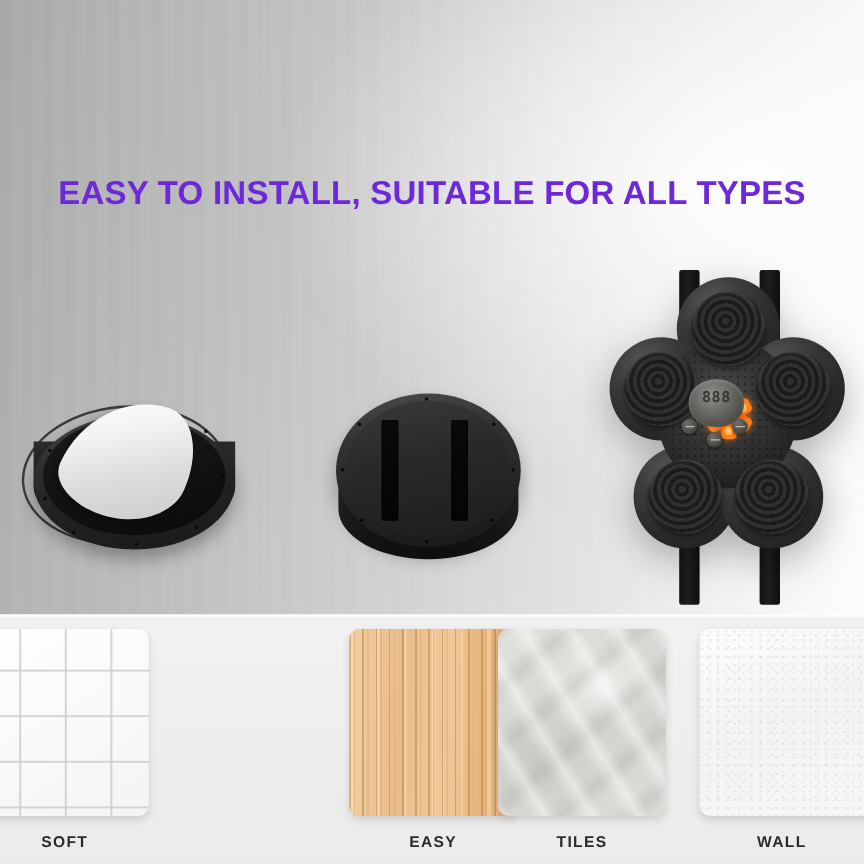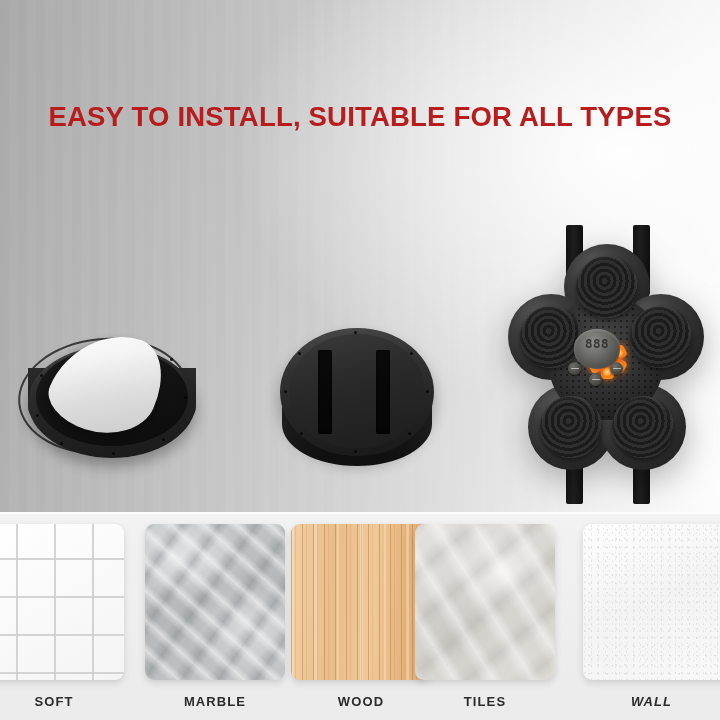--- a/index.html
+++ b/index.html
@@ -47,23 +47,24 @@
     top: 101px;
     width: 720px;
     text-align: center;
     z-index: 6;
   }
   #headline .l1 {
     display: block;
     font-size: 27.5px;
     font-weight: 700;
     letter-spacing: 0.2px;
-    color: #b91c1c;
+    color: #6d28d9;
     line-height: 1.18;
     white-space: nowrap;
+    margin-top: 44px;
   }
   #headline .l2 {
     display: block;
     font-size: 21px;
     font-weight: 500;
     letter-spacing: 0.3px;
     color: #262626;
     line-height: 1.2;
     margin-top: 7px;
   }
@@ -176,21 +177,21 @@
     border-radius: 2px;
     z-index: 1;
   }
   .strap.t1 { left: 66px;  top: 9px;  height: 70px; }
   .strap.t2 { left: 133px; top: 9px;  height: 70px; }
   .strap.b1 { left: 66px;  top: 222px; height: 66px; }
   .strap.b2 { left: 133px; top: 222px; height: 66px; }
 
   .trainer-body {
     position: absolute;
-    left: 6px; top: 28px;
+    left: 6px; top: 15px;
     width: 198px; height: 236px;
     z-index: 2;
     filter: drop-shadow(0 10px 16px rgba(0,0,0,0.28));
   }
   .lobe {
     position: absolute;
     border-radius: 50%;
     background: radial-gradient(circle at 36% 28%, #5d5d5d 0%, #3c3c3c 32%, #2a2a2a 62%, #1b1b1b 100%);
   }
   .lobe.top    { left: 58px;  top: 0px;   width: 86px; height: 86px; }
@@ -491,34 +492,30 @@
   </div>
 
   <div id="swatch-band">
     <div class="band-top-edge"></div>
 
     <div class="swatch-cell edge-left" style="left:-16px;">
       <div class="swatch-tile tex-soft"></div>
       <div class="swatch-label">SOFT</div>
     </div>
 
-    <div class="swatch-cell" style="left:145px;">
-      <div class="swatch-tile tex-marble"></div>
-      <div class="swatch-label">MARBLE</div>
-    </div>
 
     <div class="swatch-cell" style="left:291px;">
       <div class="swatch-tile tex-wood"></div>
-      <div class="swatch-label">WOOD</div>
+      <div class="swatch-label">EASY</div>
     </div>
 
     <div class="swatch-cell" style="left:415px;">
       <div class="swatch-tile tex-tiles"></div>
       <div class="swatch-label">TILES</div>
     </div>
 
     <div class="swatch-cell edge-right" style="left:583px; width:153px;">
       <div class="swatch-tile tex-wall" style="width:153px;"></div>
-      <div class="swatch-label" style="width:137px;font-style:italic;">WALL</div>
+      <div class="swatch-label" style="width:137px;">WALL</div>
     </div>
   </div>
 
 </div>
 
 </body></html>

